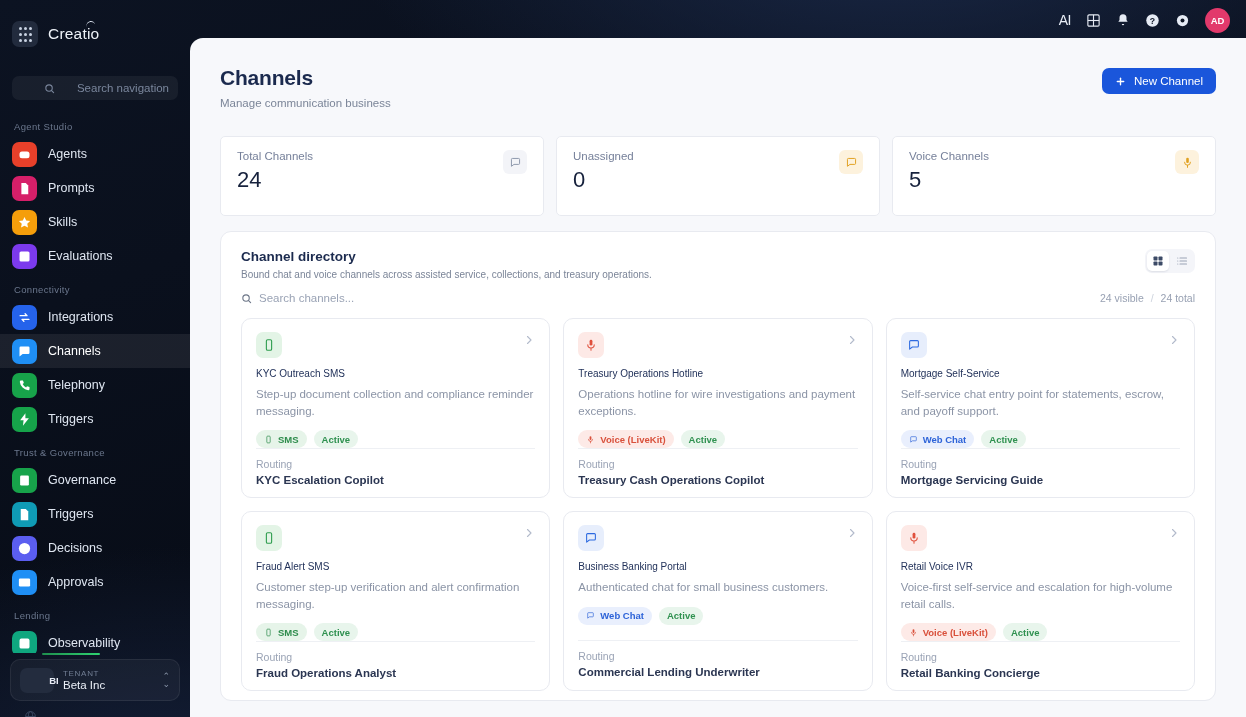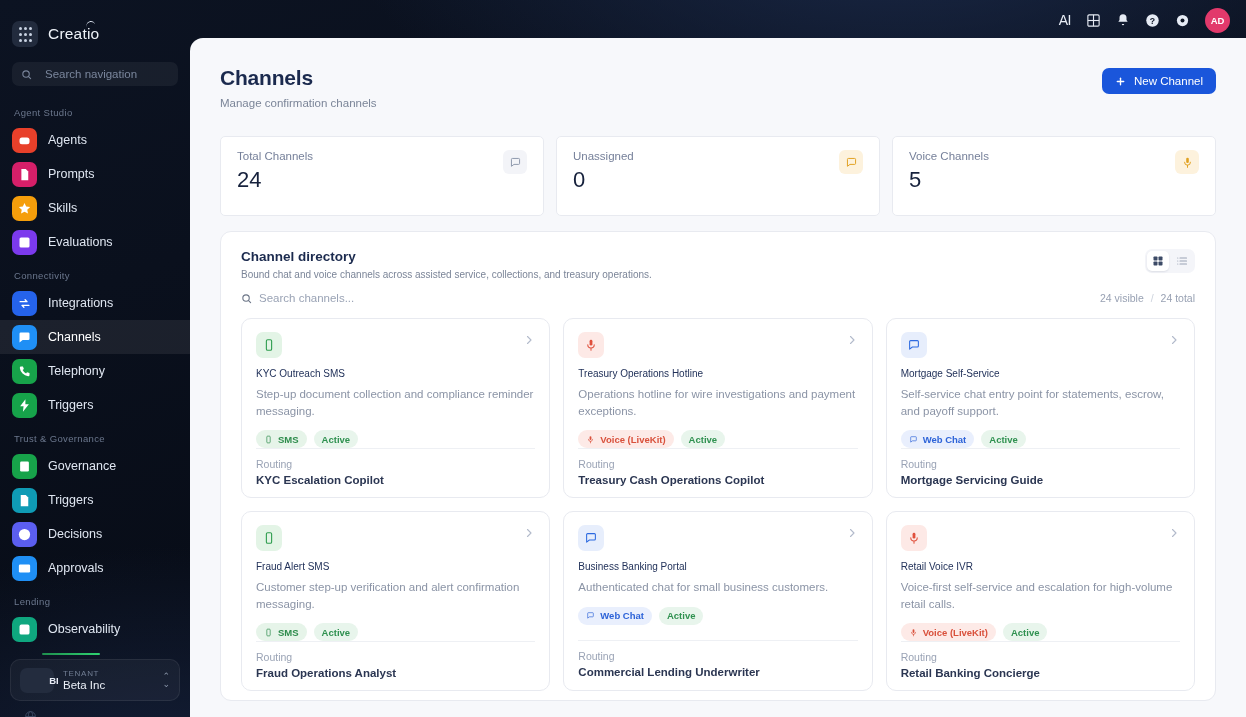--- a/index.html
+++ b/index.html
@@ -46,25 +46,26 @@
   }
   .brand-name::after {
     content: ""; position: absolute; right: 4px; top: -4px;
     width: 9px; height: 5px;
     border-top: 1.5px solid #dbe3ef;
     border-radius: 60% 60% 0 0 / 100% 100% 0 0;
     transform: rotate(-12deg);
   }
 
   .nav-search {
-    margin: 8px 12px 10px; height: 24px;
+    margin: 22px 12px 10px; height: 24px;
     background: rgba(255,255,255,.055);
     border-radius: 7px;
-    display: flex; align-items: center; gap: 13px;
+    display: flex; align-items: center; gap: 22px;
     padding: 0 9px;
+    justify-content: flex-end;
   }
   .nav-search .ph { color: #7a869c; font-size: 11.5px; }
   .nav-scroll { flex: 1; overflow: hidden; padding-bottom: 4px; }
 
   .nav-group {
     color: #6b778d; font-size: 9.5px; letter-spacing: .35px;
     padding: 11px 14px 5px;
   }
   .nav-item {
     display: flex; align-items: center; gap: 11px;
@@ -429,21 +430,21 @@
     </div>
     <div class="avatar-ad">AD</div>
   </div>
 
   <div class="main">
     <div class="main-inner">
 
       <div class="page-head">
         <div>
           <div class="page-title">Channels</div>
-          <div class="page-sub">Manage confirmation channels</div>
+          <div class="page-sub">Manage communication business</div>
         </div>
         <button class="newbtn">
           <svg width="11" height="11" viewBox="0 0 24 24" stroke="#fff" stroke-width="3" stroke-linecap="round">
             <line x1="12" y1="5" x2="12" y2="19"></line>
               <line x1="5" y1="12" x2="19" y2="12"></line>
           </svg>
           <span>New Channel</span>
         </button>
       </div>
 

